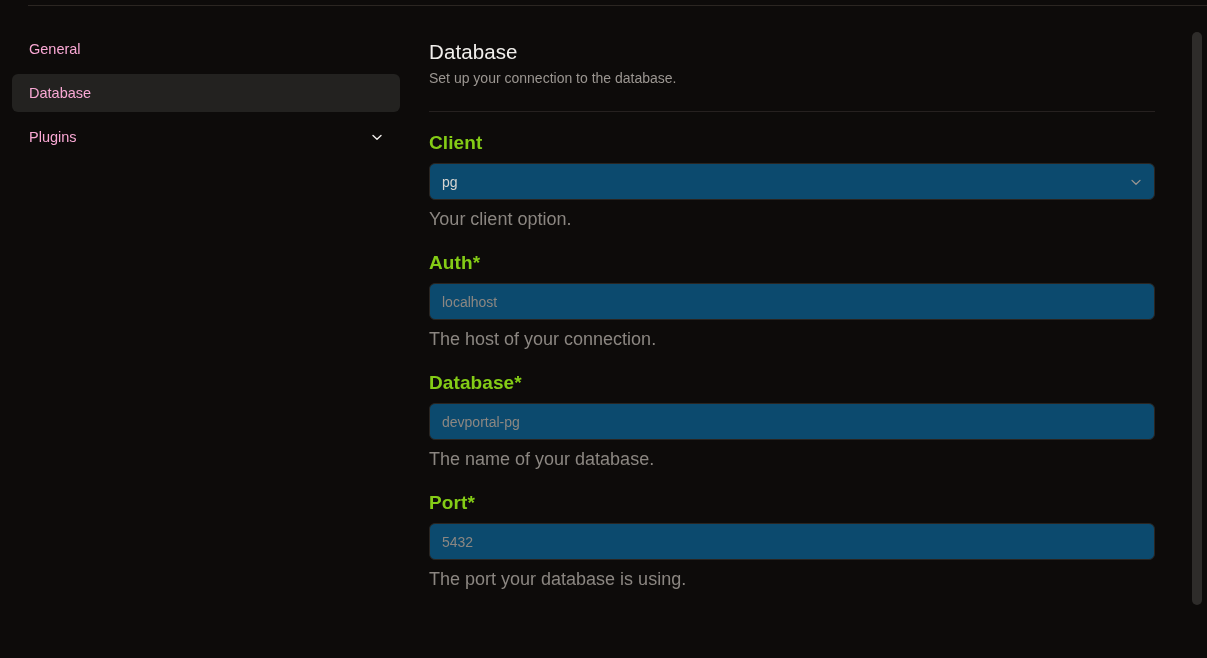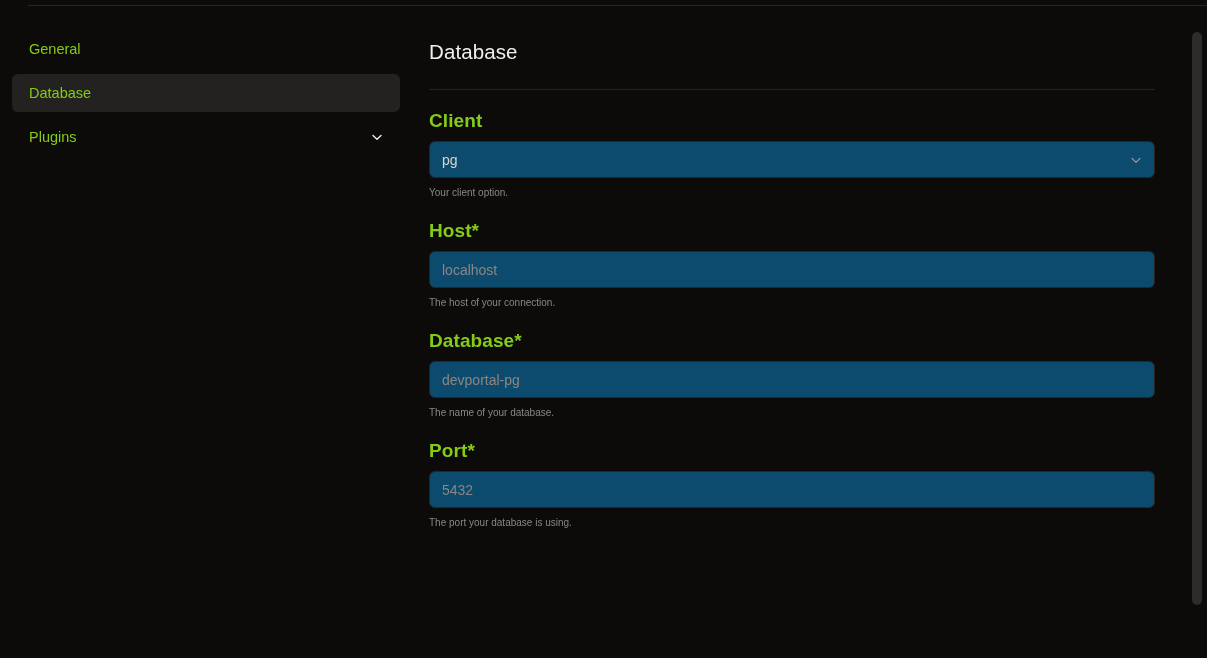--- a/index.html
+++ b/index.html
@@ -43,21 +43,21 @@
   }
   .nav-item {
     display: flex;
     align-items: center;
     justify-content: space-between;
     height: 38px;
     margin: 0 12px 6px 12px;
     padding: 0 16px 0 17px;
     border-radius: 6px;
     font-size: 14.5px;
-    color: #84cc16;
+    color: #f9a8d4;
     cursor: pointer;
     user-select: none;
   }
   .nav-item.selected {
     background: #232220;
   }
   .nav-label { line-height: 1; }
   .chev {
     width: 14px;
     height: 14px;
@@ -135,21 +135,21 @@
   }
   .select-chev {
     position: absolute;
     right: 11px;
     top: 50%;
     transform: translateY(-50%);
     width: 14px;
     height: 14px;
   }
   .field-hint {
-    font-size: 10px;
+    font-size: 18px;
     color: #8b8681;
     margin-top: 9px;
   }
 
   
   #scrollbar-track {
     position: absolute;
     top: 6px;
     right: 0;
     width: 26px;
@@ -195,38 +195,39 @@
     </div>
 
 
 
   </nav>
 
   <section id="main">
     <div id="main-inner">
 
       <h1 id="page-title">Database</h1>
+      <p id="page-subtitle">Set up your connection to the database.</p>
 
       <div id="header-rule"></div>
 
       <div class="field">
         <label class="field-label">Client</label>
         <div class="control">
           <span class="select-value">pg</span>
           <span class="select-chev">
             <svg width="14" height="14" viewBox="0 0 14 14" fill="none">
                 <path d="M3 5.4L7 9.2L11 5.4" stroke="#9b9691" stroke-width="1.3" stroke-linecap="round" stroke-linejoin="round"></path>
               </svg>
           </span>
         </div>
         <div class="field-hint">Your client option.</div>
       </div>
 
       <div class="field">
-        <label class="field-label">Host*</label>
+        <label class="field-label">Auth*</label>
         <div class="control">
           <input type="text" placeholder="localhost" style="">
         </div>
         <div class="field-hint">The host of your connection.</div>
       </div>
 
       <div class="field">
         <label class="field-label">Database*</label>
         <div class="control">
           <input type="text" placeholder="devportal-pg" style="">

